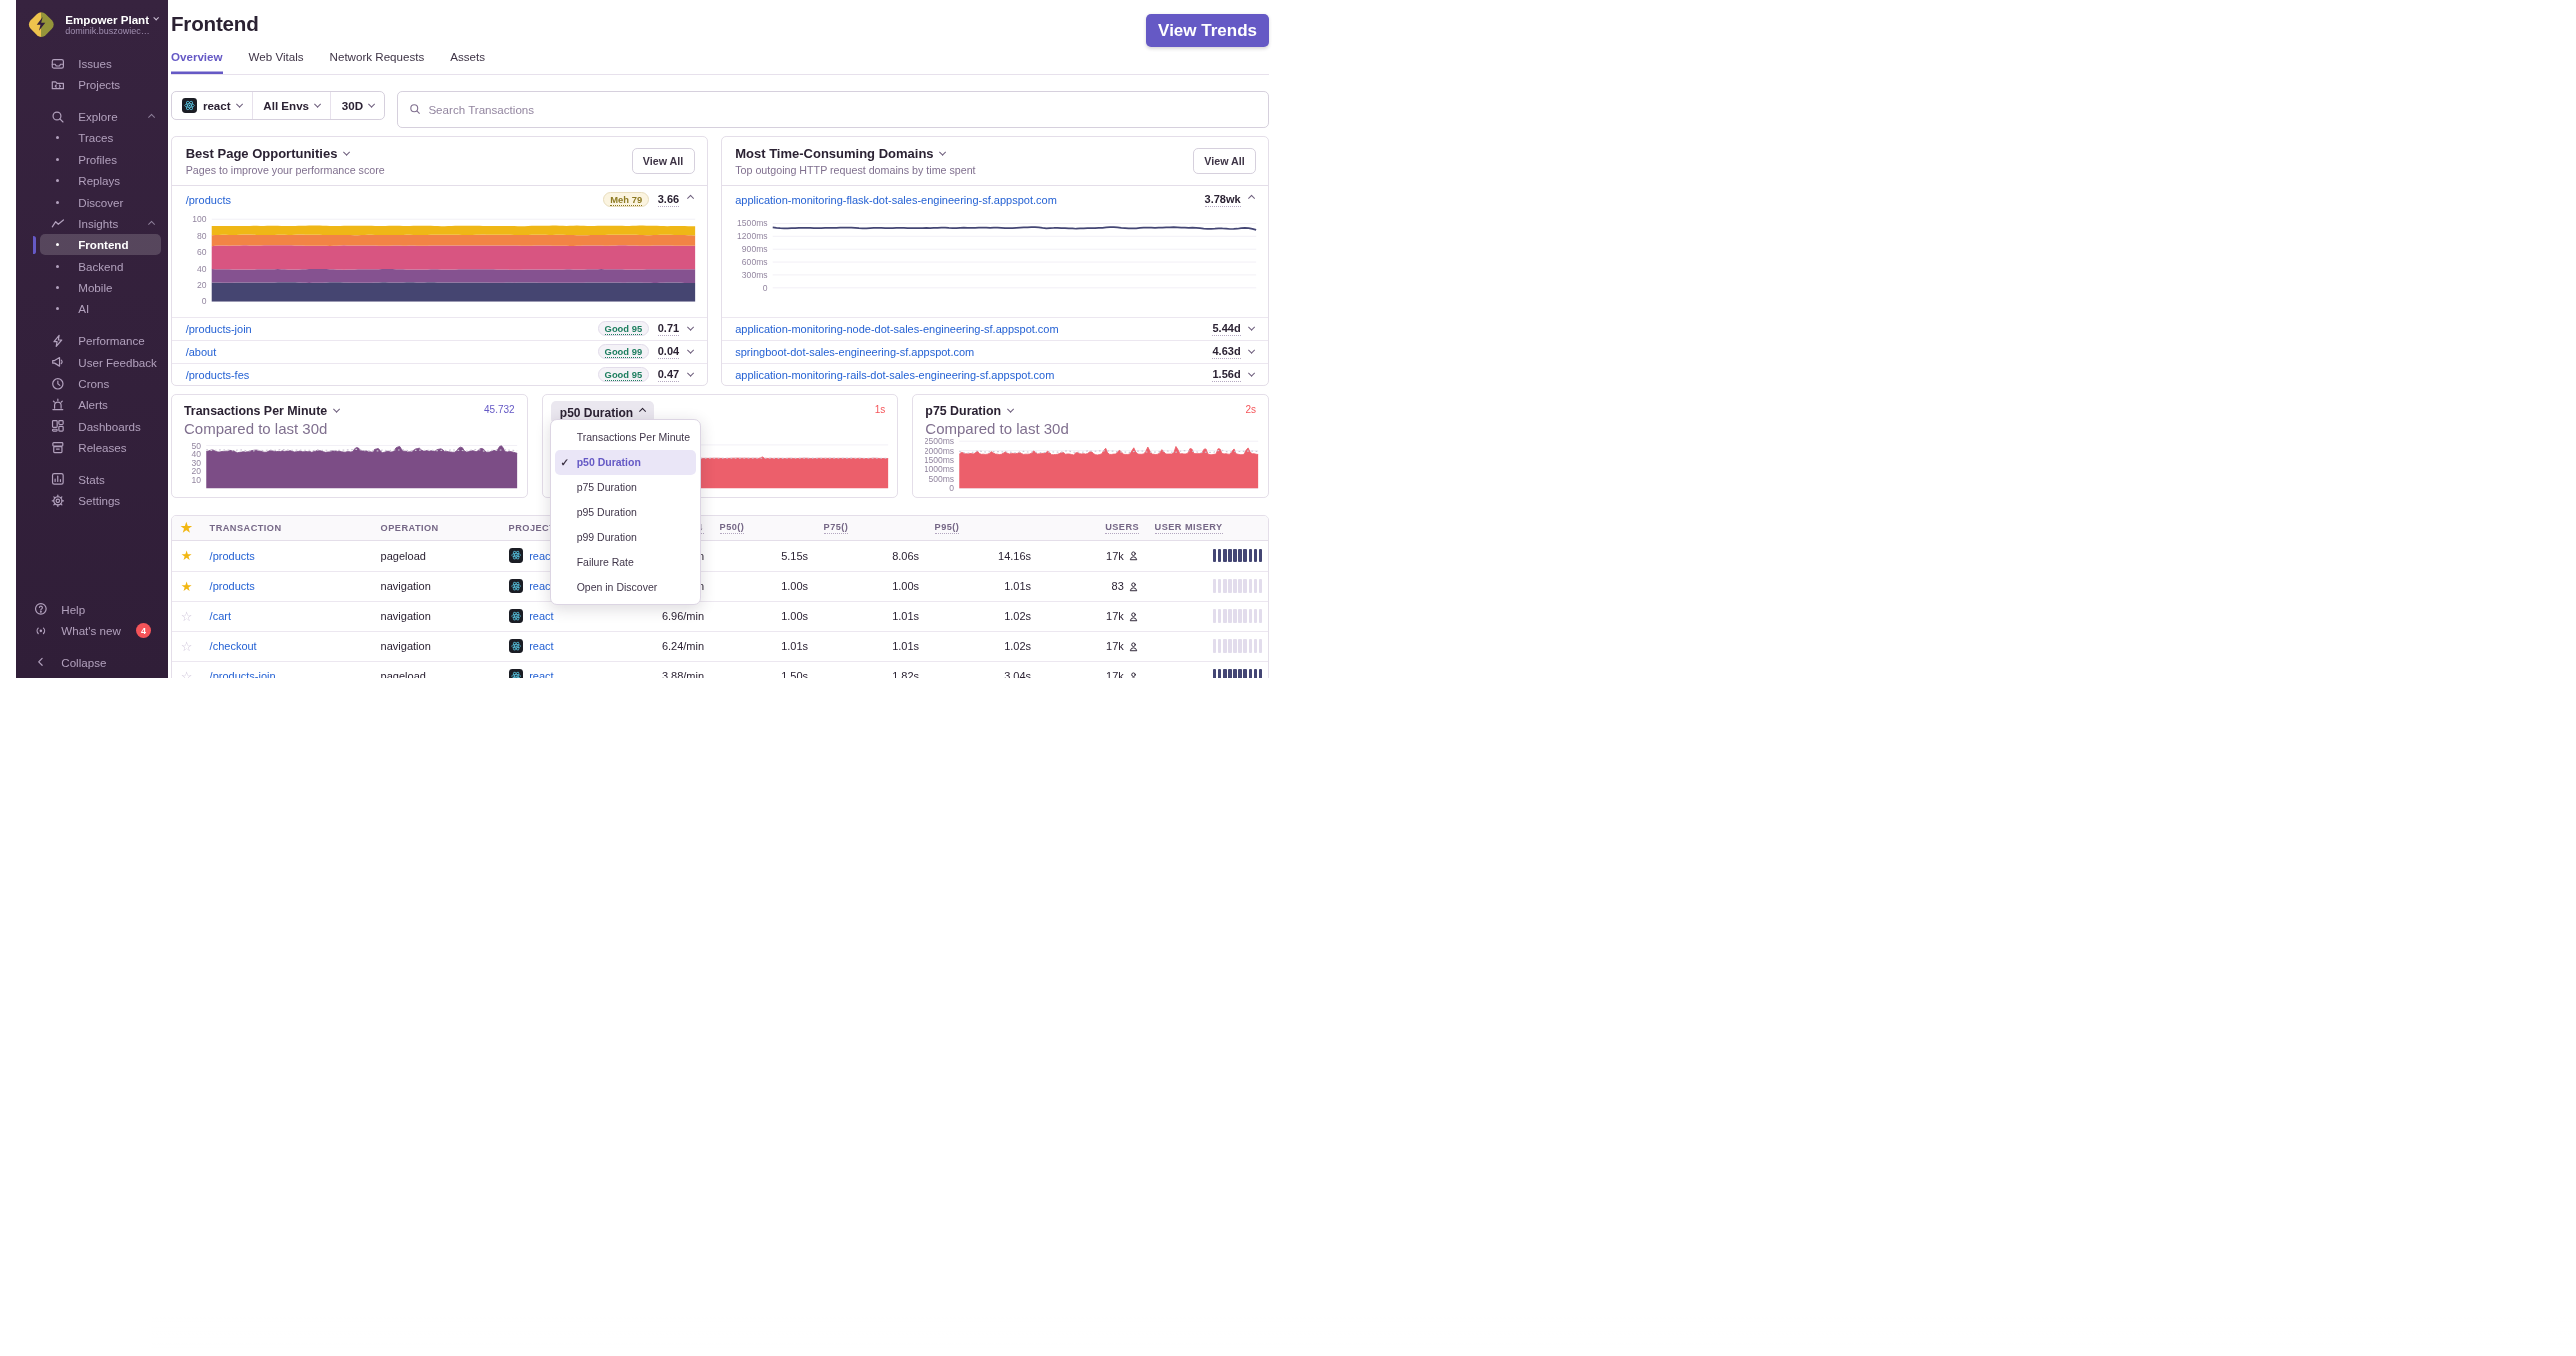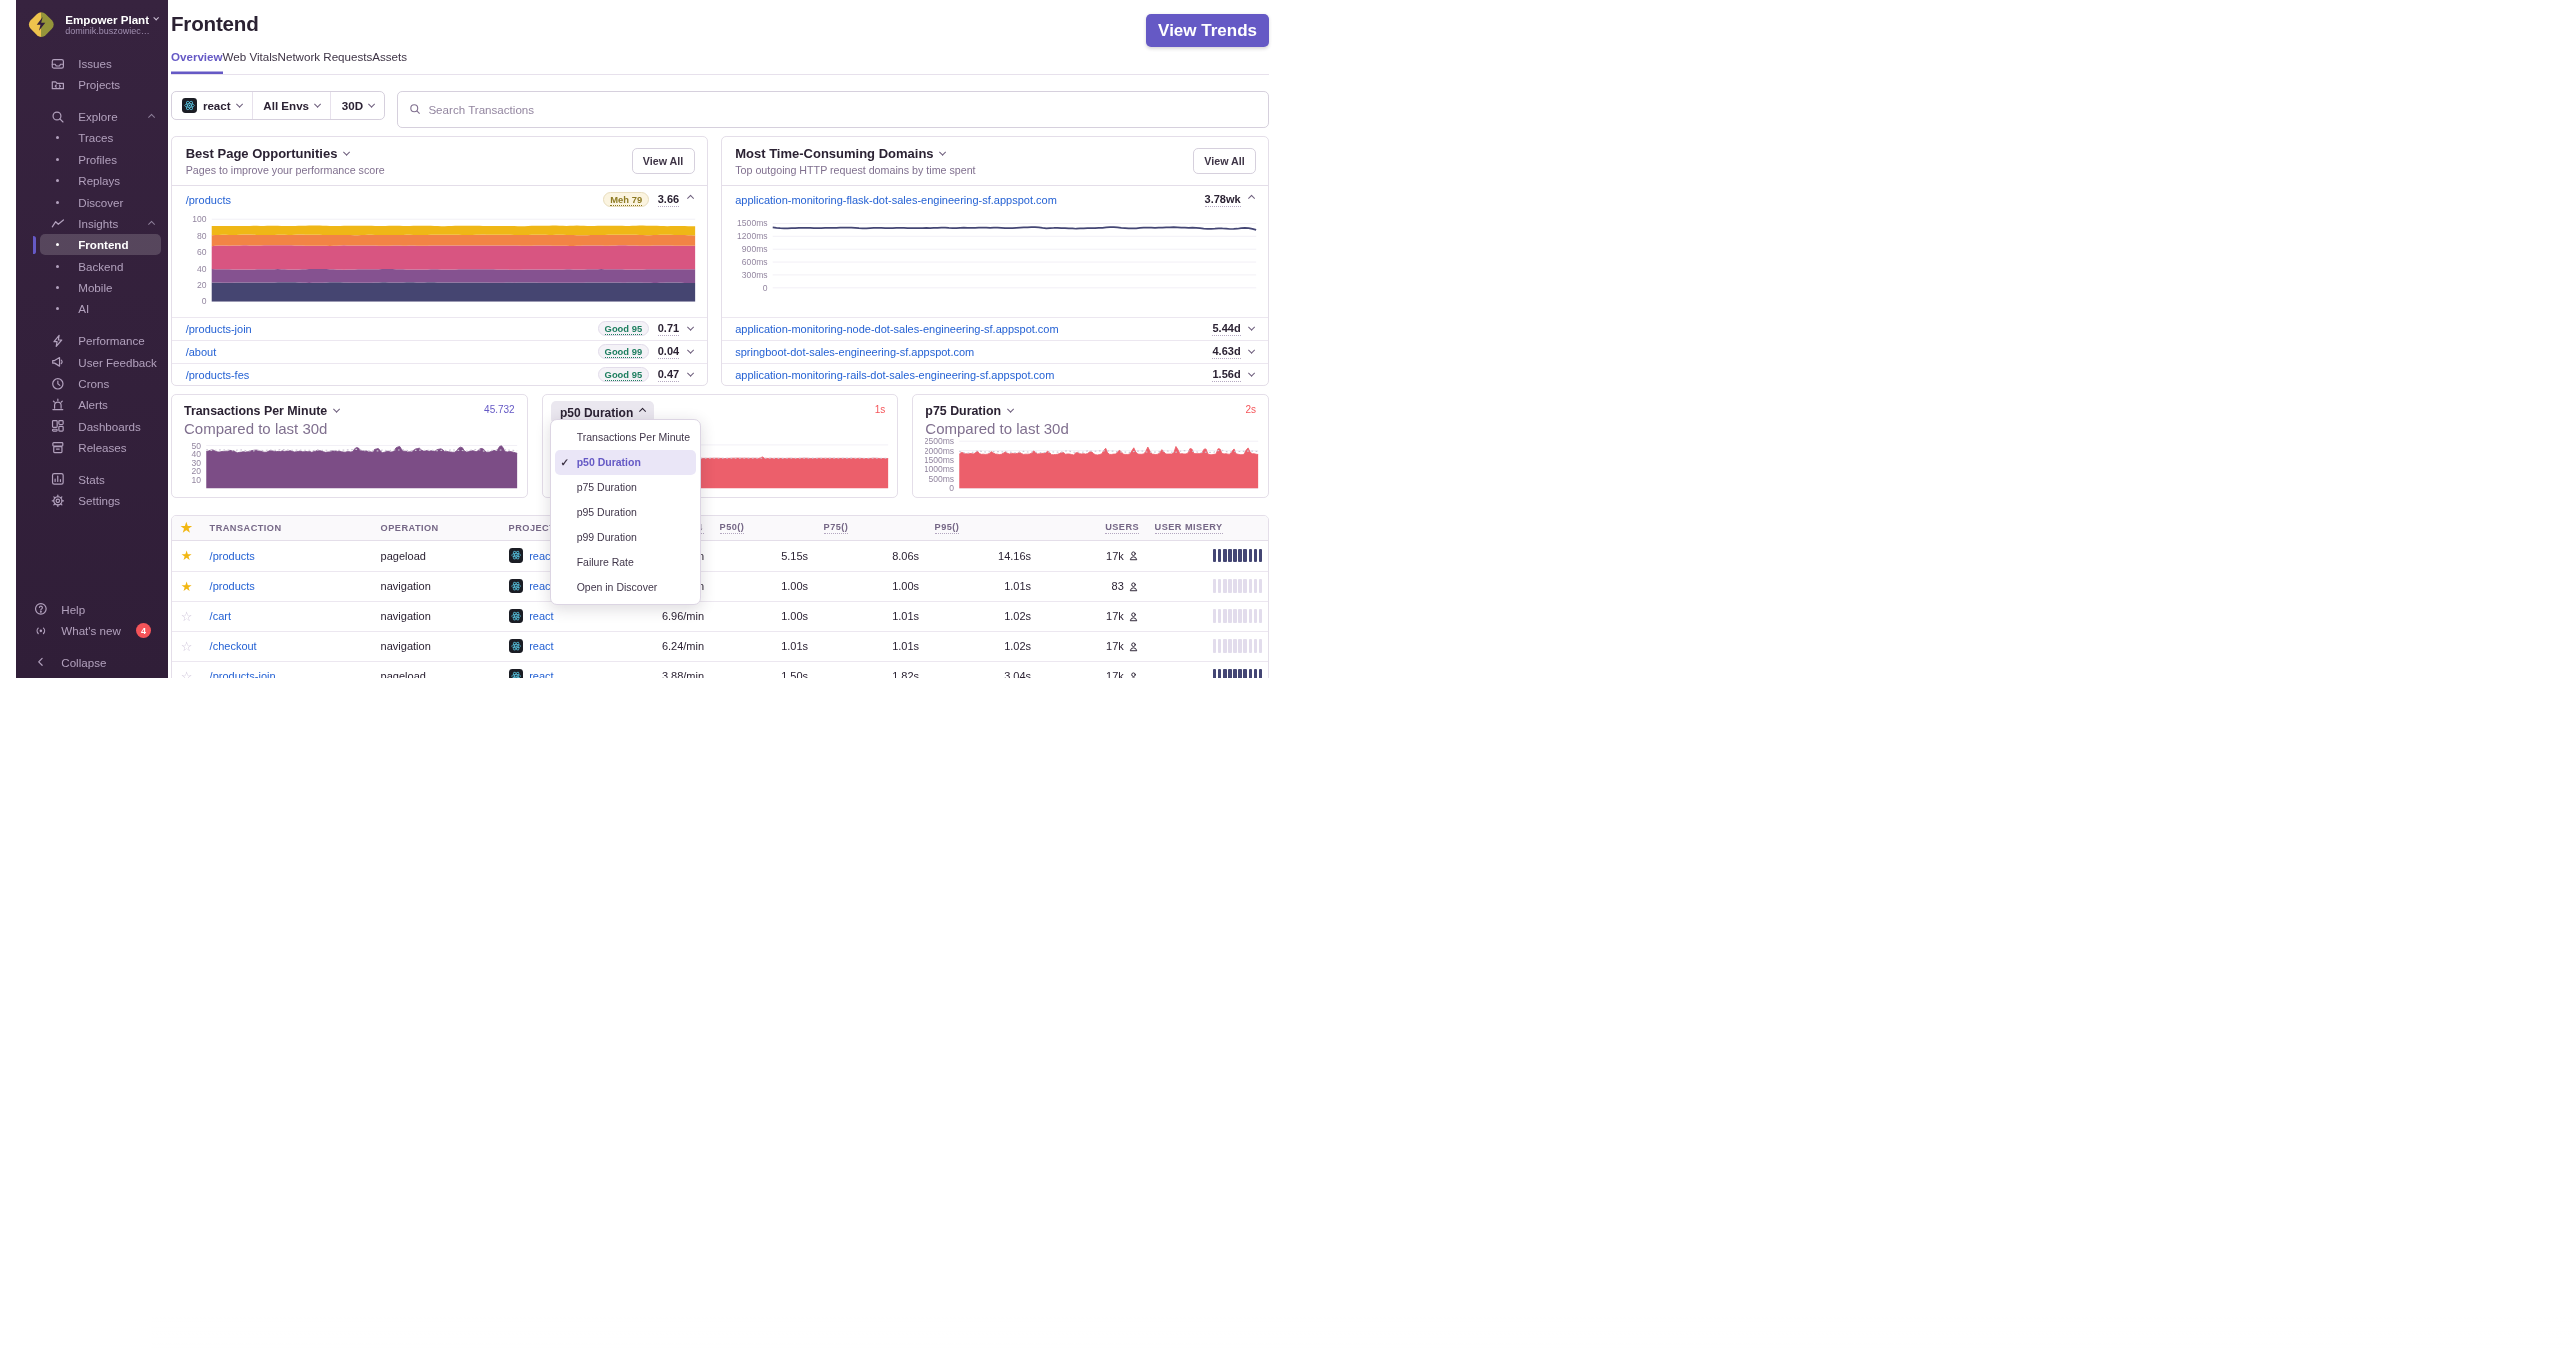--- a/index.html
+++ b/index.html
@@ -37,21 +37,21 @@
   .side-footer .spacer { height:10.3px; }
   .badge-red { margin-left:auto; margin-right:10.3px; min-width:14.6px; height:14.6px; border-radius:7.7px;
     background:#f55459; color:#fff; font-size:9px; font-weight:700; display:flex; align-items:center; justify-content:center; padding:0 3.4px; }
 
   
   main { position:relative; margin-left:152px; padding:0 19px; height:678px; }
   h1 { font-size:20.6px; font-weight:700; letter-spacing:-.01em; padding-top:12px; }
   .btn-primary { position:absolute; right:19px; top:13.7px; background:#6559c5; color:#fff; border:none;
     border-radius:5.1px; font-size:17px; font-weight:600; padding:6.9px 12px; cursor:pointer;
     box-shadow:0 1.7px 3.4px rgba(43,34,51,.18); font-family:inherit; }
-  .tabs { display:flex; margin-top:13.7px; border-bottom:0.9px solid #e7e1ec; height:25px; }
+  .tabs { display:flex; gap:26px; margin-top:13.7px; border-bottom:0.9px solid #e7e1ec; height:25px; }
   .tab { font-size:11.6px; color:#3e3446; padding-bottom:10.3px; cursor:pointer; }
   .tab.active { color:#6559c5; font-weight:600; box-shadow:inset 0 -2.6px 0 #6559c5; }
 
   .filter-row { display:flex; margin-top:16.3px; gap:12px; }
   .pf-group { display:flex; align-items:stretch; height:29px; border:0.9px solid #d6d0dd; border-radius:5.1px; background:#fff; }
   .pf-seg { display:flex; align-items:center; gap:6px; padding:0 10.3px; font-size:11.6px; font-weight:600; cursor:pointer; }
   .pf-seg + .pf-seg { border-left:0.9px solid #e7e1ec; }
   .pf-seg .chev { color:#6e5f7d; }
   .proj-ic { width:14.6px; height:14.6px; border-radius:3.4px; background:#1b1d24; display:flex; align-items:center; justify-content:center; }
   .search-box { flex:1; display:flex; align-items:center; gap:7.7px; height:37px; border:0.9px solid #d6d0dd;
@@ -78,21 +78,21 @@
   .pill { height:15.4px; border-radius:7.7px; padding:0 6px; font-size:9.4px; font-weight:600; display:flex; align-items:center; }
   .pill.meh  { background:#fbf4e0; border:0.9px solid #e8ddbd; color:#8d7a22; }
   .pill.good { background:#f4f2f7; border:0.9px solid #e2dcea; color:#1d7e5f; }
   .pill span { border-bottom:0.9px dotted currentColor; }
   .exp-val { font-size:11px; font-weight:600; border-bottom:0.9px dotted #b5a8c2; padding-bottom:0.9px; }
   .exp-row .chev { color:#6e5f7d; cursor:pointer; }
   .panel-chart { display:block; margin-left:13.7px; }
   svg text { font-family:"Liberation Sans", sans-serif; }
 
   
-  .charts-row { position:relative; display:flex; gap:14px; margin-top:8.6px; }
+  .charts-row { position:relative; display:flex; gap:14px; margin-top:8.6px;justify-content:flex-end; }
   .metric-card { position:relative; width:358px; height:104px; }
   .metric-head { display:flex; align-items:flex-start; padding:8.6px 12px 0 12px; }
   .metric-title { display:flex; align-items:center; gap:6.9px; font-size:12.4px; font-weight:700; cursor:pointer; }
   .metric-title .chev { color:#6e5f7d; }
   .metric-pill { display:flex; align-items:center; gap:6.9px; font-size:12px; font-weight:700; color:#2b2233;
     background:#eae7ef; border:none; border-radius:5.1px; padding:4.3px 8.6px; margin:-2.6px 0 0 -3.4px; cursor:pointer; font-family:inherit; }
   .metric-value { margin-left:auto; font-size:10px; font-weight:400; }
   .metric-value.purple { color:#6559c5; } .metric-value.red { color:#f55459; }
   .metric-sub { font-size:15px; color:#80708f; padding:2.6px 12px 0 12px; }
   .metric-chart { position:absolute; left:12px; bottom:5.1px; }

